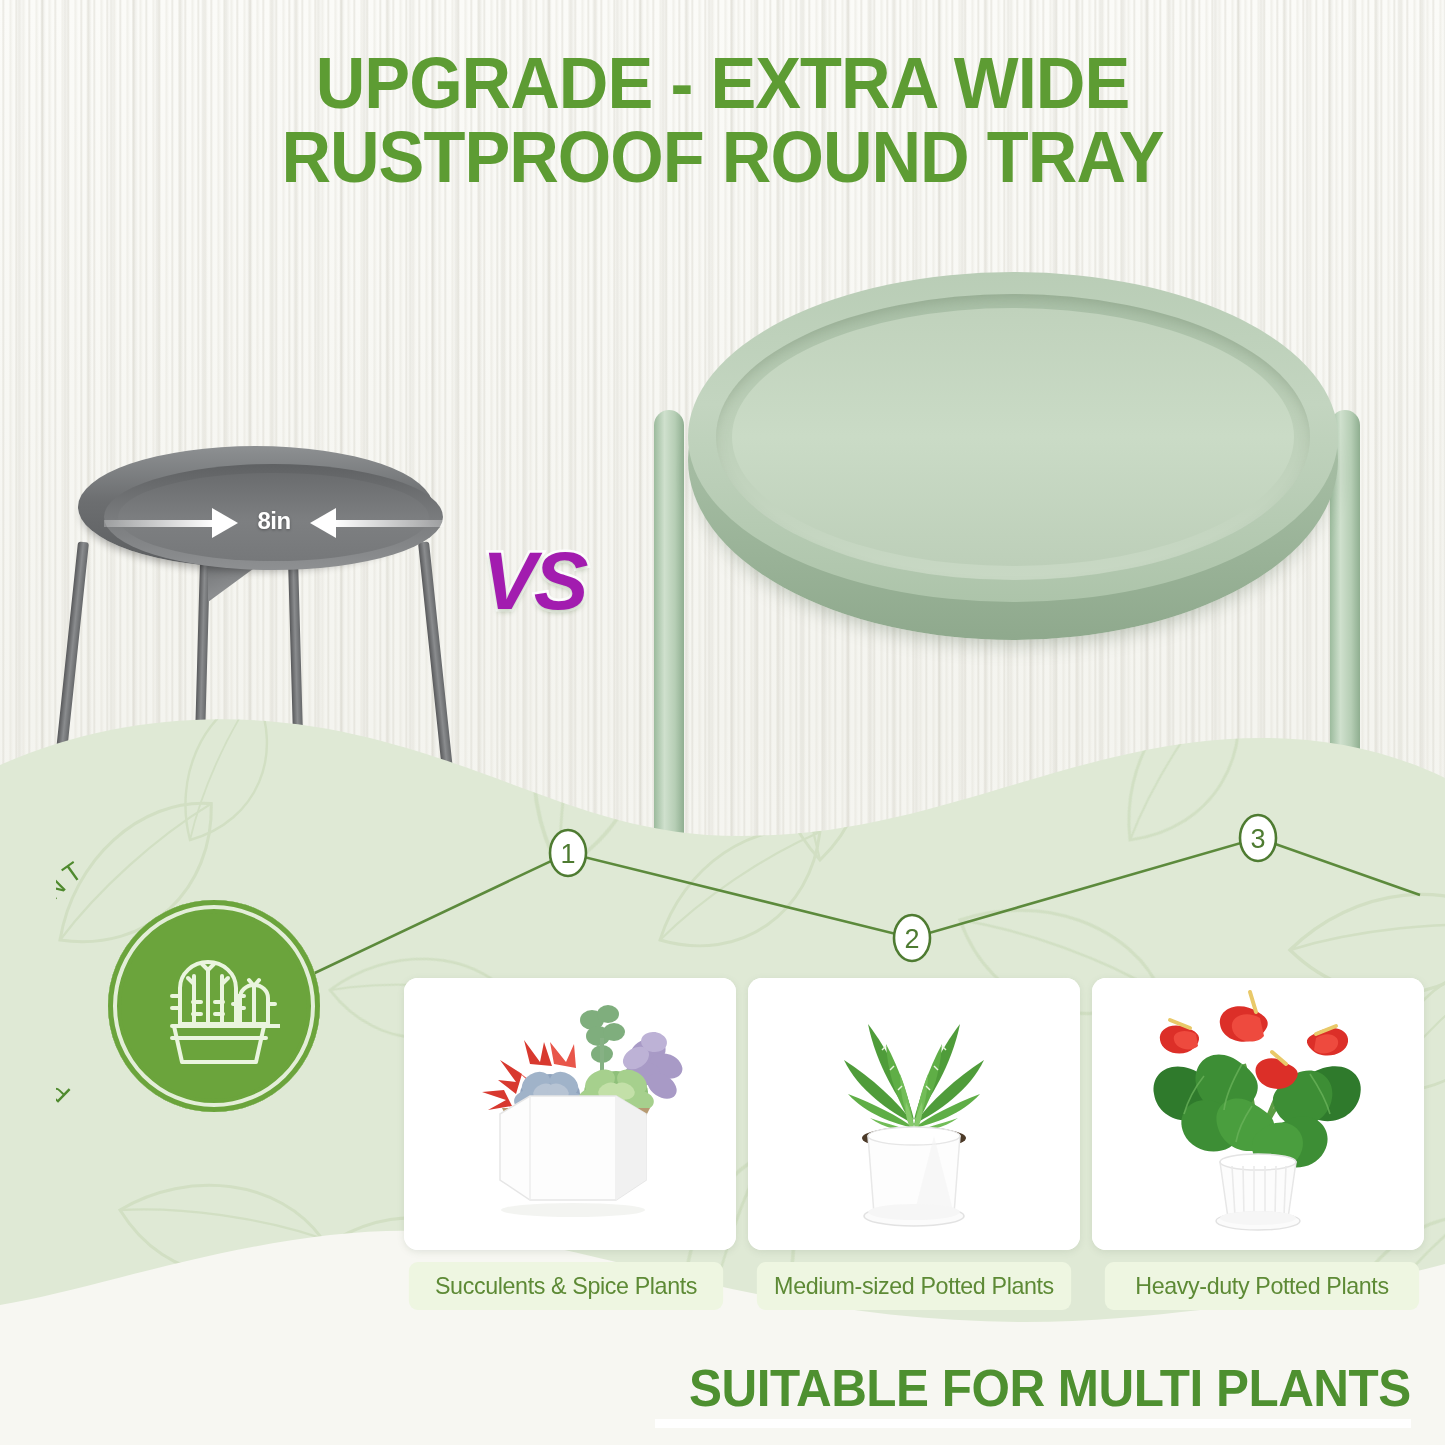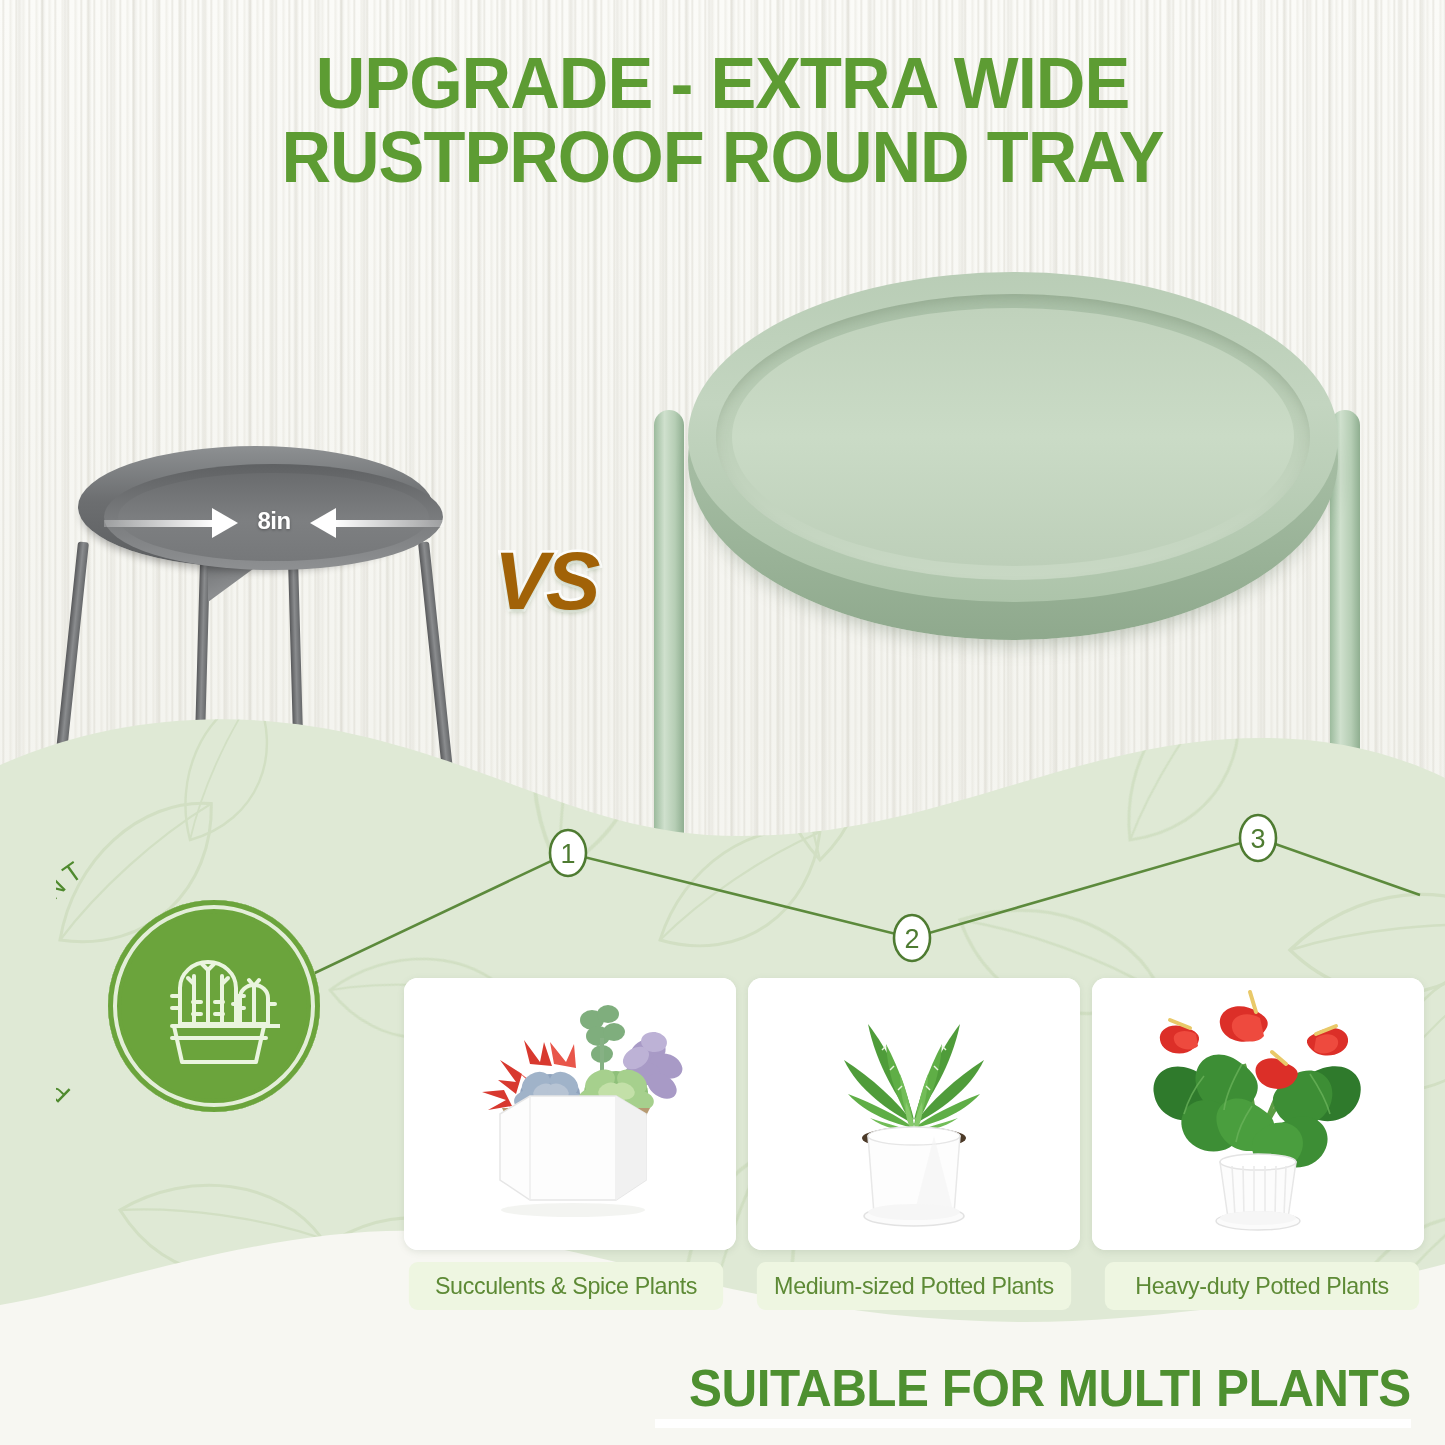--- a/index.html
+++ b/index.html
@@ -80,23 +80,23 @@
   .dim-gray{position:absolute;left:26px;top:60px;width:340px;height:34px;}
   .arrow-bar-w{position:absolute;top:14px;height:7px;background:linear-gradient(90deg,rgba(255,255,255,.25),#ffffff);}
   .arrow-head-w{position:absolute;top:2px;width:0;height:0;border-top:15px solid transparent;border-bottom:15px solid transparent;}
   .gray-label{
     position:absolute;left:0;right:0;top:1px;text-align:center;
     color:#fff;font-weight:bold;font-size:24px;letter-spacing:-.5px;
     text-shadow:0 1px 3px rgba(0,0,0,.35);
   }
   
   .vs{
-    position:absolute;left:494px;top:534px;
+    position:absolute;left:482px;top:534px;
     font-size:82px;font-weight:bold;font-style:italic;
-    color:#a16207;letter-spacing:-3px;
+    color:#a21caf;letter-spacing:-3px;
     -webkit-text-stroke:5px #ffffff;
     paint-order:stroke fill;
     text-shadow:0 3px 5px rgba(90,120,70,.35);
   }
   
   .green-stand{position:absolute;left:640px;top:268px;width:760px;height:620px;}
   .gr-leg{
     position:absolute;width:30px;border-radius:15px;
     background:linear-gradient(90deg,#9cbb9d 0%,#cfe0cd 35%,#b6ceb5 70%,#8fae90 100%);
   }

